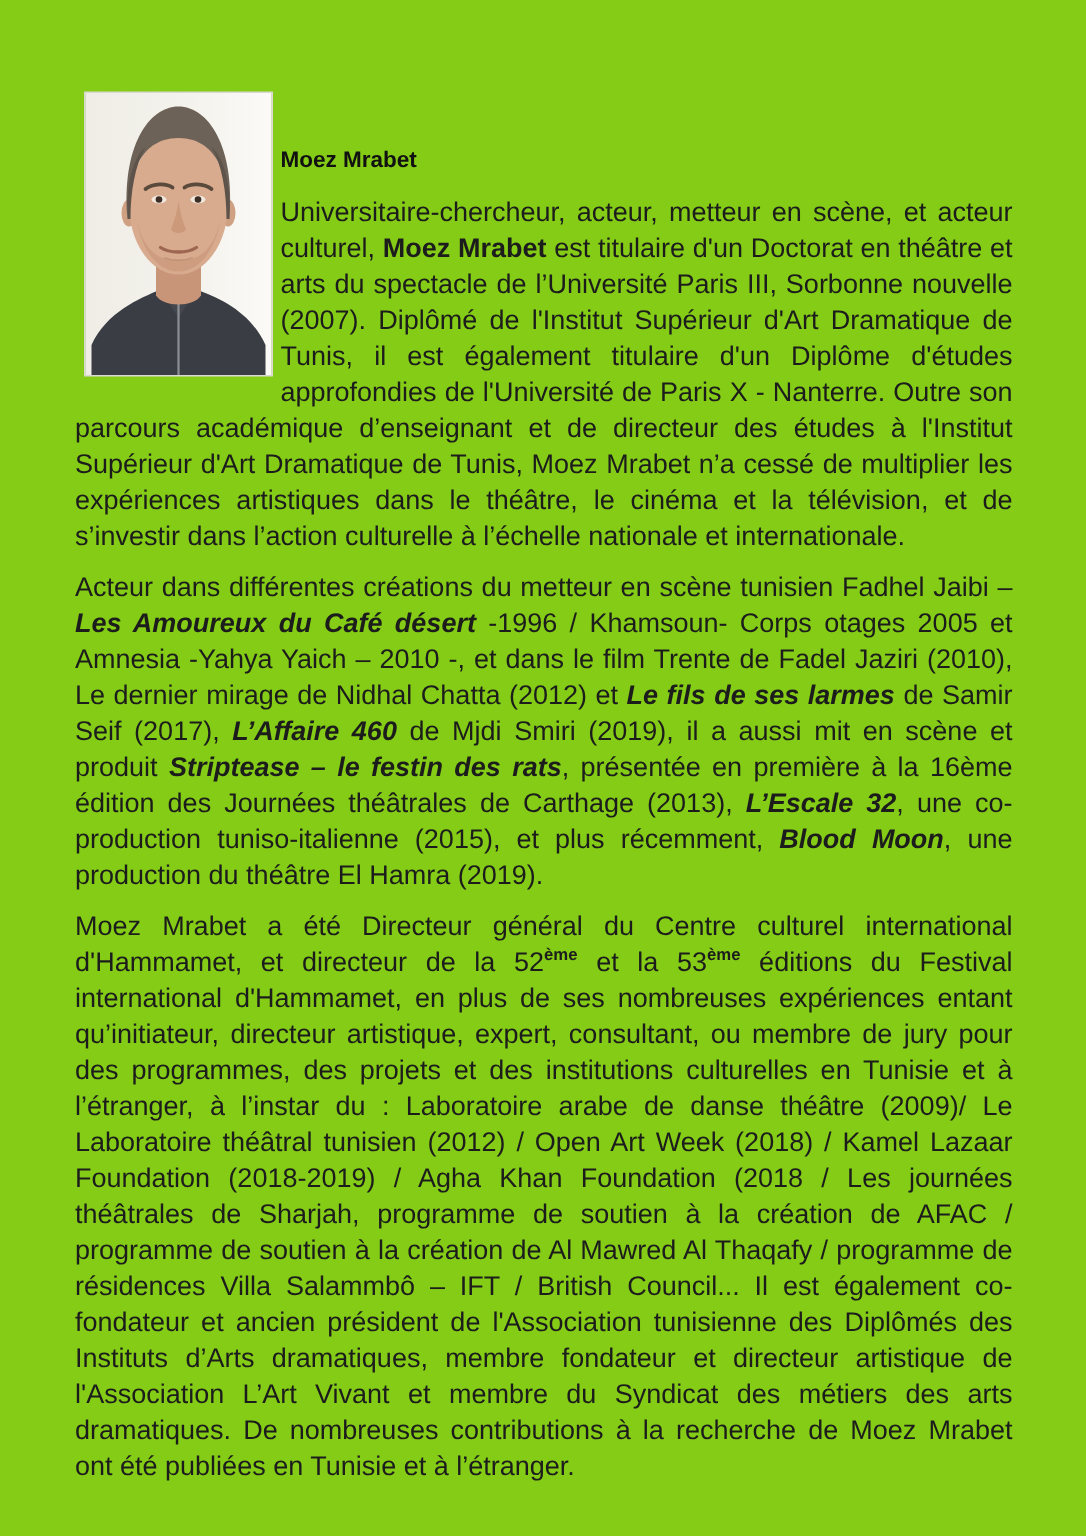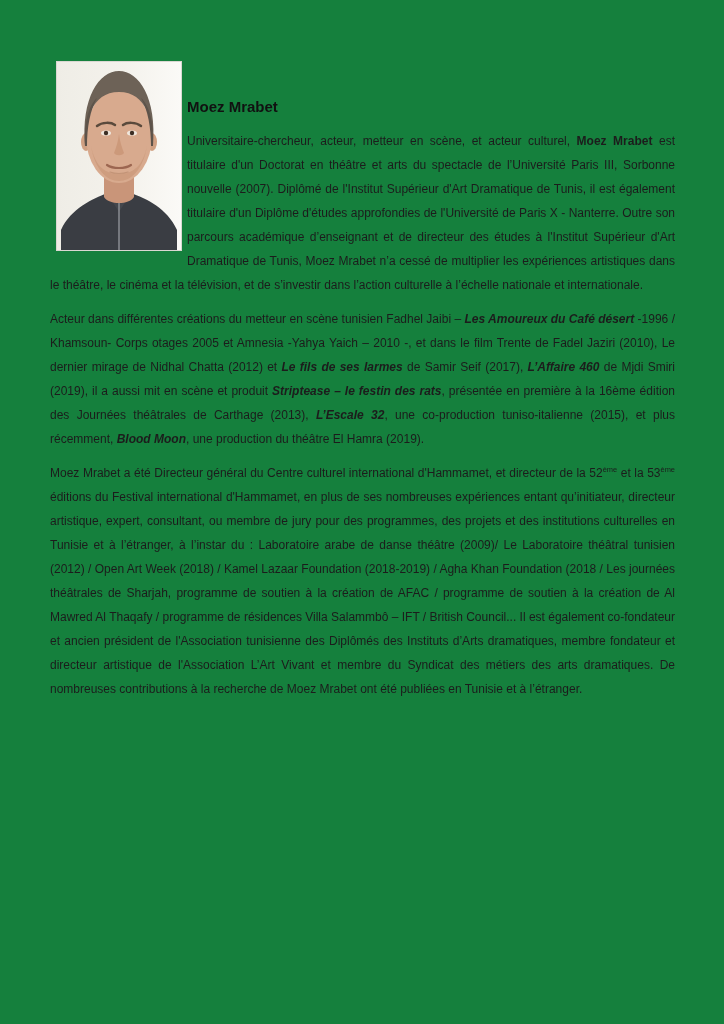--- a/index.html
+++ b/index.html
@@ -12,52 +12,52 @@
     height: 1024px;
     overflow: hidden;
     font-family: "Liberation Sans", "DejaVu Sans", sans-serif;
     color: #1c1c1c;
   }
   .page {
     box-sizing: border-box;
     width: 724px;
     height: 1024px;
     padding: 62px 49px 0 50px;
-    background: #15803d;
+    background: #84cc16;
   }
   .photo-frame {
     float: left;
     width: 124px;
     height: 188px;
     margin: 0 6px 4px 7px;
     outline: 1px solid #dad8d2;
     background: #f1efe9;
   }
   .photo-frame svg { display: block; }
   h1.bio-name {
     font-size: 15px;
     line-height: 24px;
     font-weight: bold;
     margin: 33px 0 10px 0;
     color: #111;
   }
   p.bio-para {
-    font-size: 12px;
+    font-size: 18px;
     line-height: 24px;
     margin: 0 0 10px 0;
     text-align: justify;
     color: #1c1c1c;
   }
   .b  { font-weight: bold; }
   .i  { }
   .bi { font-weight: bold; font-style: italic; }
   .sup {
     vertical-align: super;
     font-size: 0.62em;
-    font-weight: normal;
+    font-weight: bold;
     line-height: 0;
   }
 </style>
 </head>
 <body>
 
 <div class="page">
 
   <div class="photo-frame" title="portrait-photo-moez-mrabet">
     <svg width="124" height="188" viewBox="0 0 124 188" xmlns="http://www.w3.org/2000/svg">

